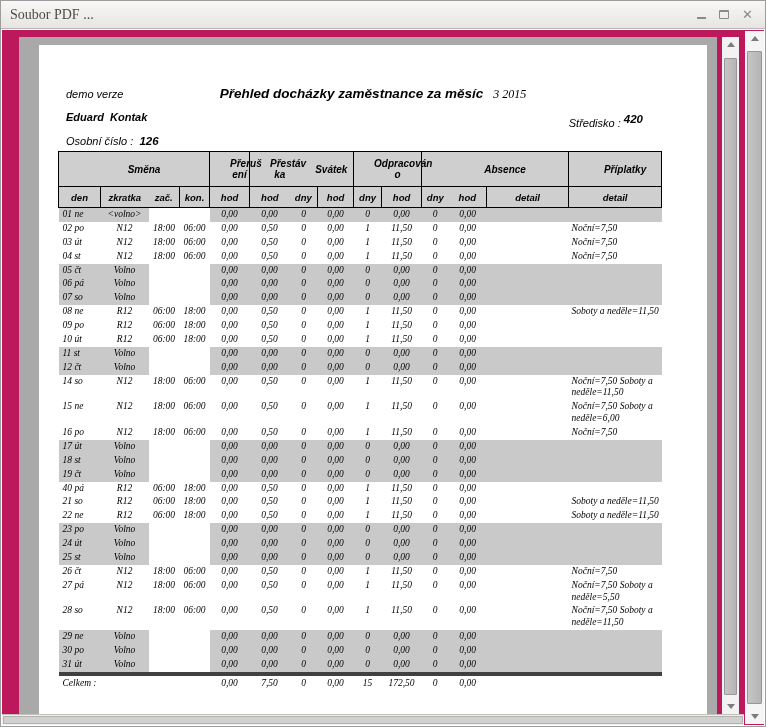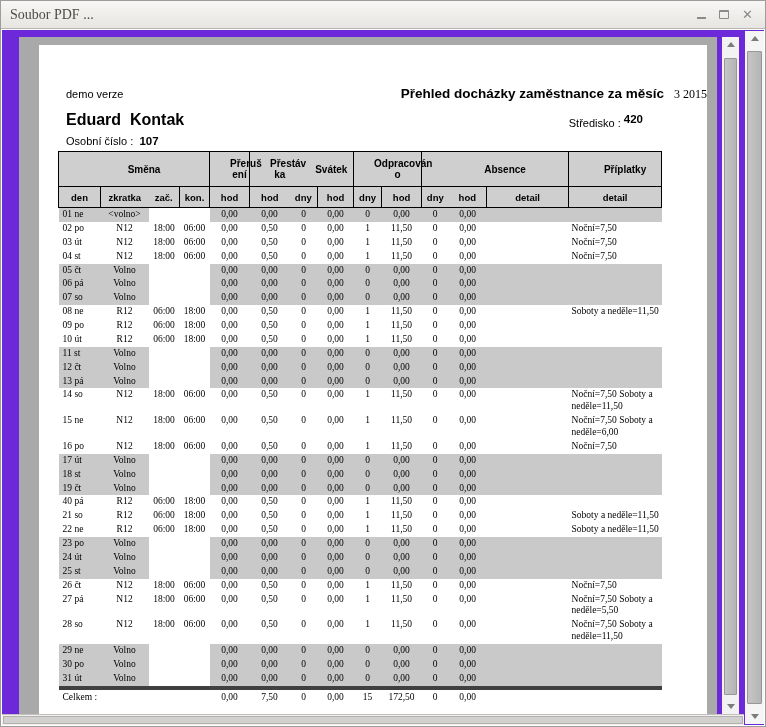--- a/index.html
+++ b/index.html
@@ -19,36 +19,36 @@
   .titlebar .title {
     margin-left:9px; font-family:"Liberation Serif", serif;
     font-size:14px; color:#4f4c48;
   }
   .controls { margin-left:auto; margin-right:12px; display:flex; gap:13px; align-items:center; }
   .ctl { display:inline-block; color:#8a8a8a; cursor:default; }
   .ctl-min { width:9px; height:9px; border-bottom:2px solid #8a8a8a; }
   .ctl-max { width:10px; height:9px; border:1px solid #8a8a8a; border-top-width:2px; border-radius:1px; }
   .ctl-close { font-size:13px; line-height:9px; color:#8a8a8a; font-family:"Liberation Sans",sans-serif; }
   
-  .content { position:absolute; left:1px; right:1px; top:29px; bottom:1px; background:#6d28d9; }
+  .content { position:absolute; left:1px; right:1px; top:29px; bottom:1px; background:#be185d;font-style:italic; }
   .viewport {
     position:absolute; left:17px; top:7px; width:698px; bottom:11px;
     background:#a9a9a9; overflow:hidden;
   }
   .page {
     position:absolute; left:20px; top:8px; width:668px; bottom:-6px;
     background:#ffffff; color:#000;
   }
   
   .page-head { position:relative; height:106px; }
   .demo-label { position:absolute; left:27px; top:43px; font-size:11px; }
-  .doc-title-wrap { position:absolute; left:0; right:0; top:39px; text-align:right; }
+  .doc-title-wrap { position:absolute; left:0; right:0; top:39px; text-align:center; }
   .doc-title { font-weight:bold; font-size:13.5px; }
   .doc-month { font-family:"Liberation Serif", serif; font-size:12px; margin-left:10px; }
-  .employee { position:absolute; left:27px; top:66px; font-weight:bold; font-size:16px; white-space:pre; }
+  .employee { position:absolute; left:27px; top:66px; font-weight:bold; font-size:11px; white-space:pre; }
   .stredisko { position:absolute; right:64px; top:68px; font-size:11px; }
   .stredisko b { font-size:11.5px; vertical-align:4px; }
   .osobni { position:absolute; left:27px; top:90px; font-size:11px; }
   .osobni b { font-size:11.5px; }
   
   table.att {
     table-layout:fixed; border-collapse:collapse;
     width:603px; margin-left:19px;
     font-family:"Liberation Serif", serif; font-size:9.5px;
   }
@@ -130,21 +130,21 @@
           <div class="doc-title-wrap">
             <span class="doc-title">Přehled docházky zaměstnance za měsíc</span><span class="doc-month">3 2015</span>
           </div>
           <span class="employee">Eduard  Kontak</span>
           <span class="stredisko">
             <span>Středisko :</span>
             <b>420</b>
           </span>
           <span class="osobni">
             <span>Osobní číslo :</span>&nbsp;
-            <b>107</b>
+            <b>126</b>
           </span>
         </div>
 
         <table class="att">
           <colgroup>
             <col class="c-den">
               <col class="c-zkr">
               <col class="c-zac">
               <col class="c-kon">
             <col class="c-pre">
@@ -374,36 +374,20 @@
                 <td>0,00</td>
                 <td>0</td>
                 <td>0,00</td>
                 <td>0</td>
                 <td>0,00</td>
                 <td>0</td>
                 <td>0,00</td>
                 <td></td>
                 <td></td>
               </tr>
-              <tr class="off">
-                <td>13 pá</td>
-                <td>Volno</td>
-                <td></td>
-                <td></td>
-                <td>0,00</td>
-                <td>0,00</td>
-                <td>0</td>
-                <td>0,00</td>
-                <td>0</td>
-                <td>0,00</td>
-                <td>0</td>
-                <td>0,00</td>
-                <td></td>
-                <td></td>
-              </tr>
               <tr>
                 <td>14 so</td>
                 <td>N12</td>
                 <td>18:00</td>
                 <td>06:00</td>
                 <td>0,00</td>
                 <td>0,50</td>
                 <td>0</td>
                 <td>0,00</td>
                 <td>1</td>

